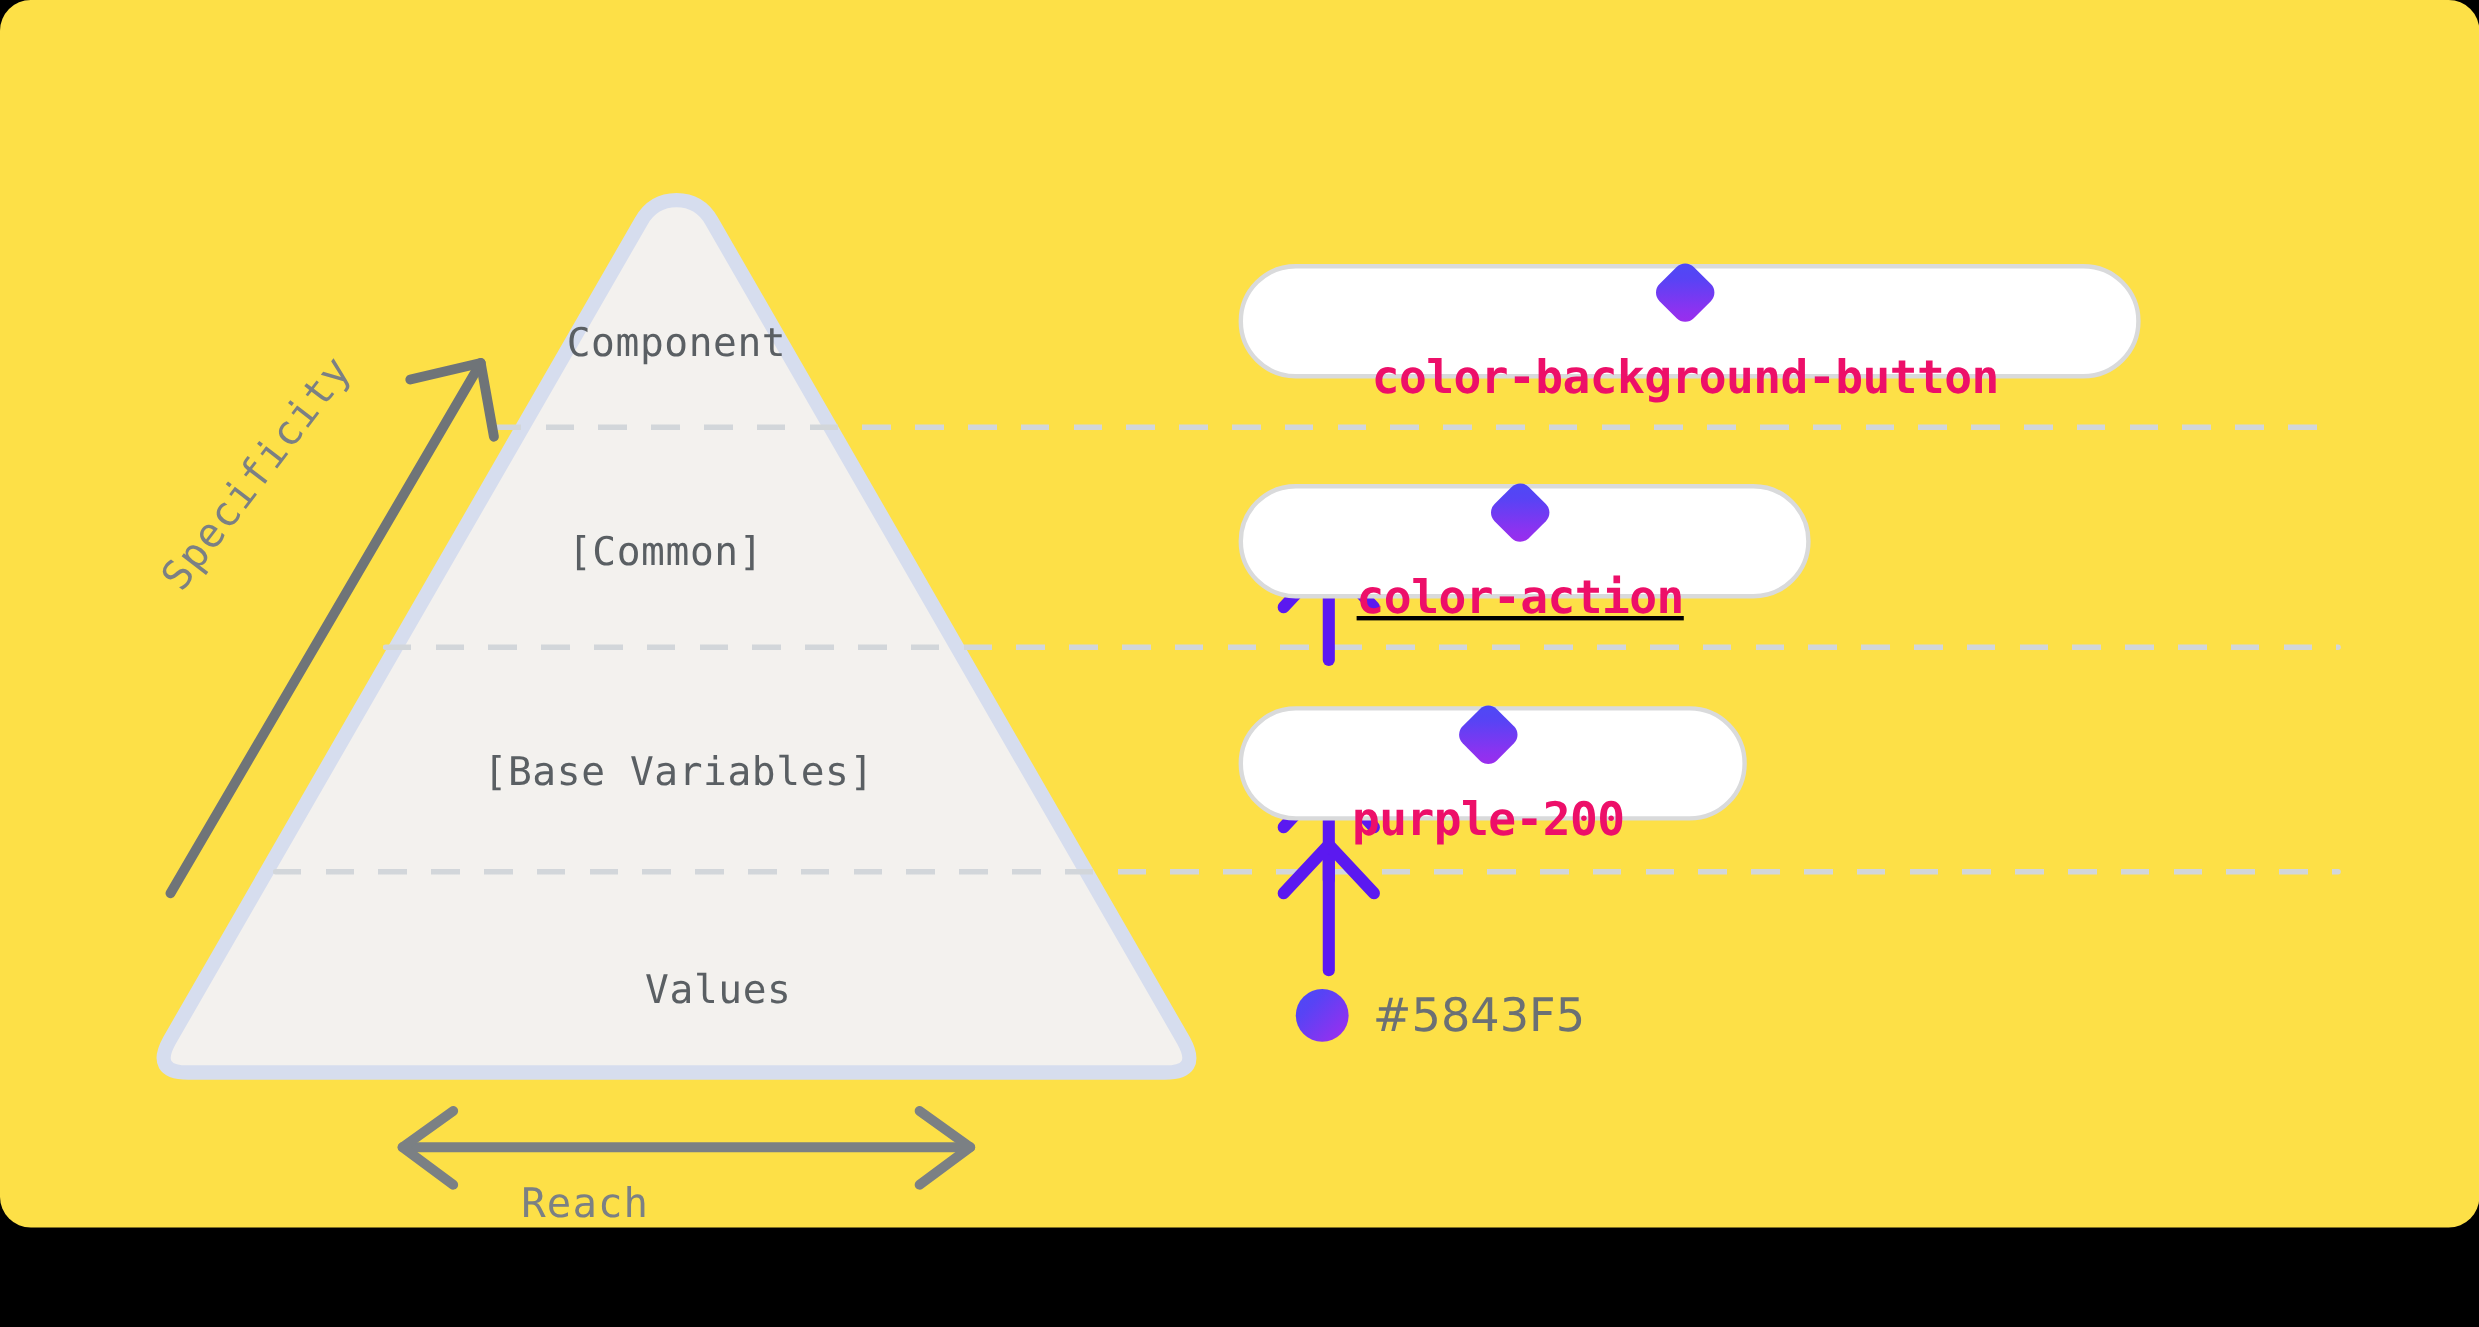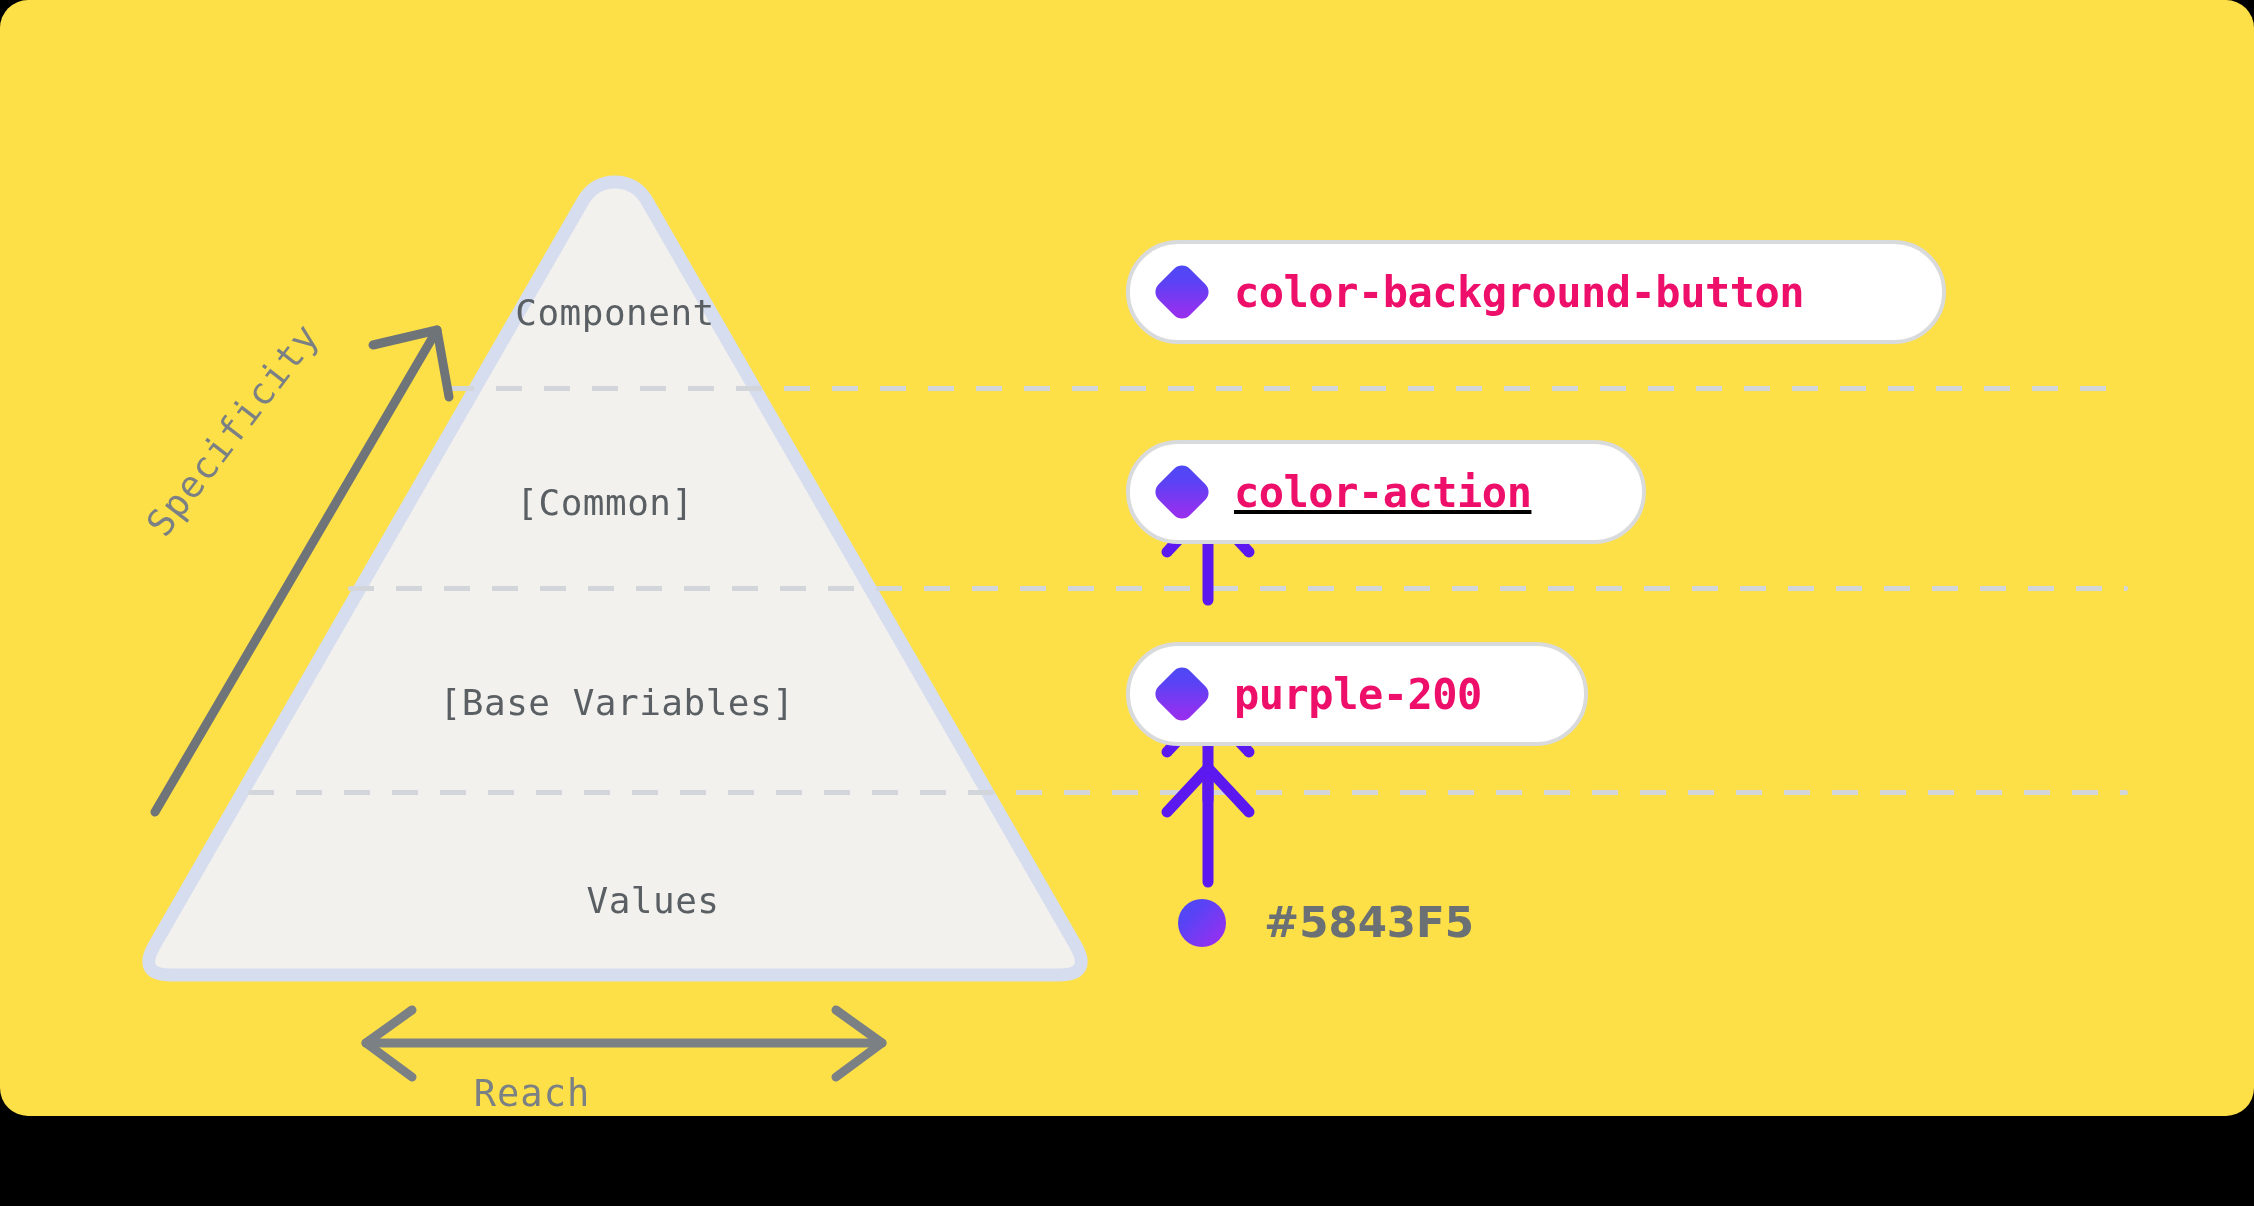--- a/index.html
+++ b/index.html
@@ -93,20 +93,21 @@
     position: absolute;
     display: flex;
     align-items: center;
     box-sizing: border-box;
     height: 104px;
     background: #ffffff;
     border: 4px solid #d9dadb;
     border-radius: 52px;
     padding: 0 38px 0 30px;
     gap: 30px;
+    flex-direction: column;
   }
   .pill.p-component { left: 1126px; top: 240px; width: 820px; }
   .pill.p-common    { left: 1126px; top: 440px; width: 520px; text-decoration: underline; }
   .pill.p-base      { left: 1126px; top: 642px; width: 462px; }
 
   .pill-label {
     font-family: "DejaVu Sans Mono", monospace;
     font-size: 42px;
     font-weight: bold;
     color: #ED0F69;
@@ -124,22 +125,21 @@
     background: linear-gradient(135deg, #4A4BF5 0%, #5843F5 30%, #8B33F0 75%, #A02BEC 100%);
   }
 
   
   .value-row {
     position: absolute;
     left: 1178px;
     top: 898px;
     display: flex;
     align-items: center;
-    gap: 38px;
-    font-weight: bold;
+    gap: 22px;
   }
   .value-dot {
     flex: 0 0 auto;
     width: 48px;
     height: 48px;
     border-radius: 50%;
     background: linear-gradient(135deg, #4A4BF5 0%, #5843F5 30%, #8B33F0 78%, #A02BEC 100%);
   }
   .value-text {
     font-family: "DejaVu Sans", sans-serif;

